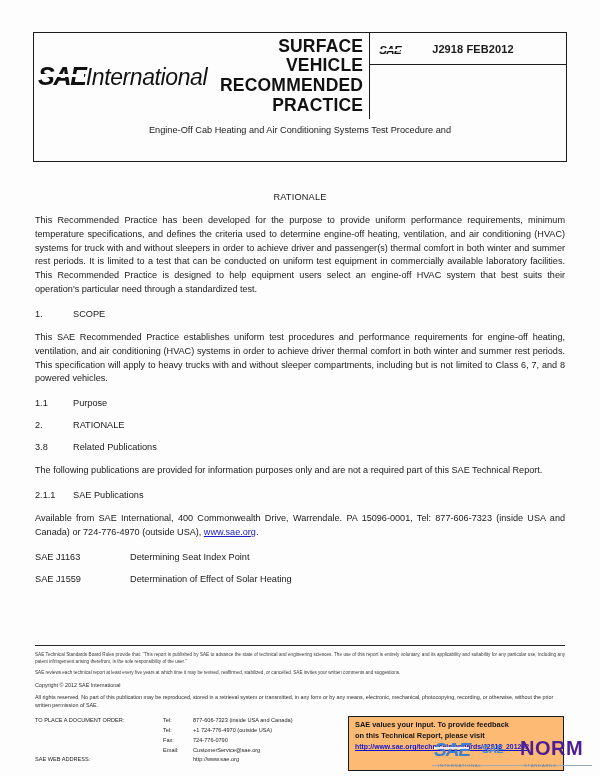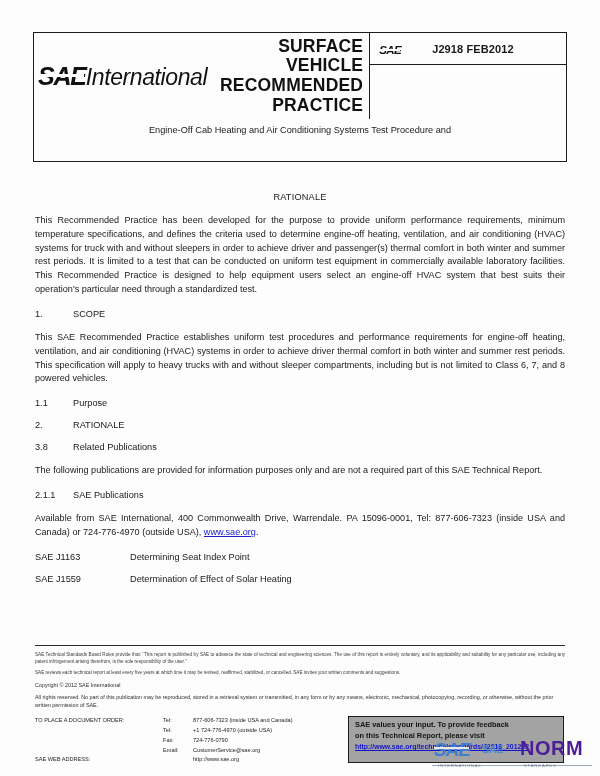--- a/index.html
+++ b/index.html
@@ -272,22 +272,22 @@
     margin-top: 0px;
   }
 
   .feedback-box {
     position: absolute;
     left: 348px;
     top: 716px;
     width: 216px;
     border: 1.3px solid #1c1c1c;
     box-sizing: border-box;
-    padding: 3px 5px 10px 6px;
-    background: #a3a3a3;
+    padding: 3px 5px 18px 6px;
+    background: #fdba74;
     font-size: 7.4px;
     line-height: 1.42;
     font-weight: bold;
     color: #141414;
     z-index: 4;
   }
   .feedback-box .fb-url {
     font-weight: bold;
     color: #1414cf;
     text-decoration: underline;

